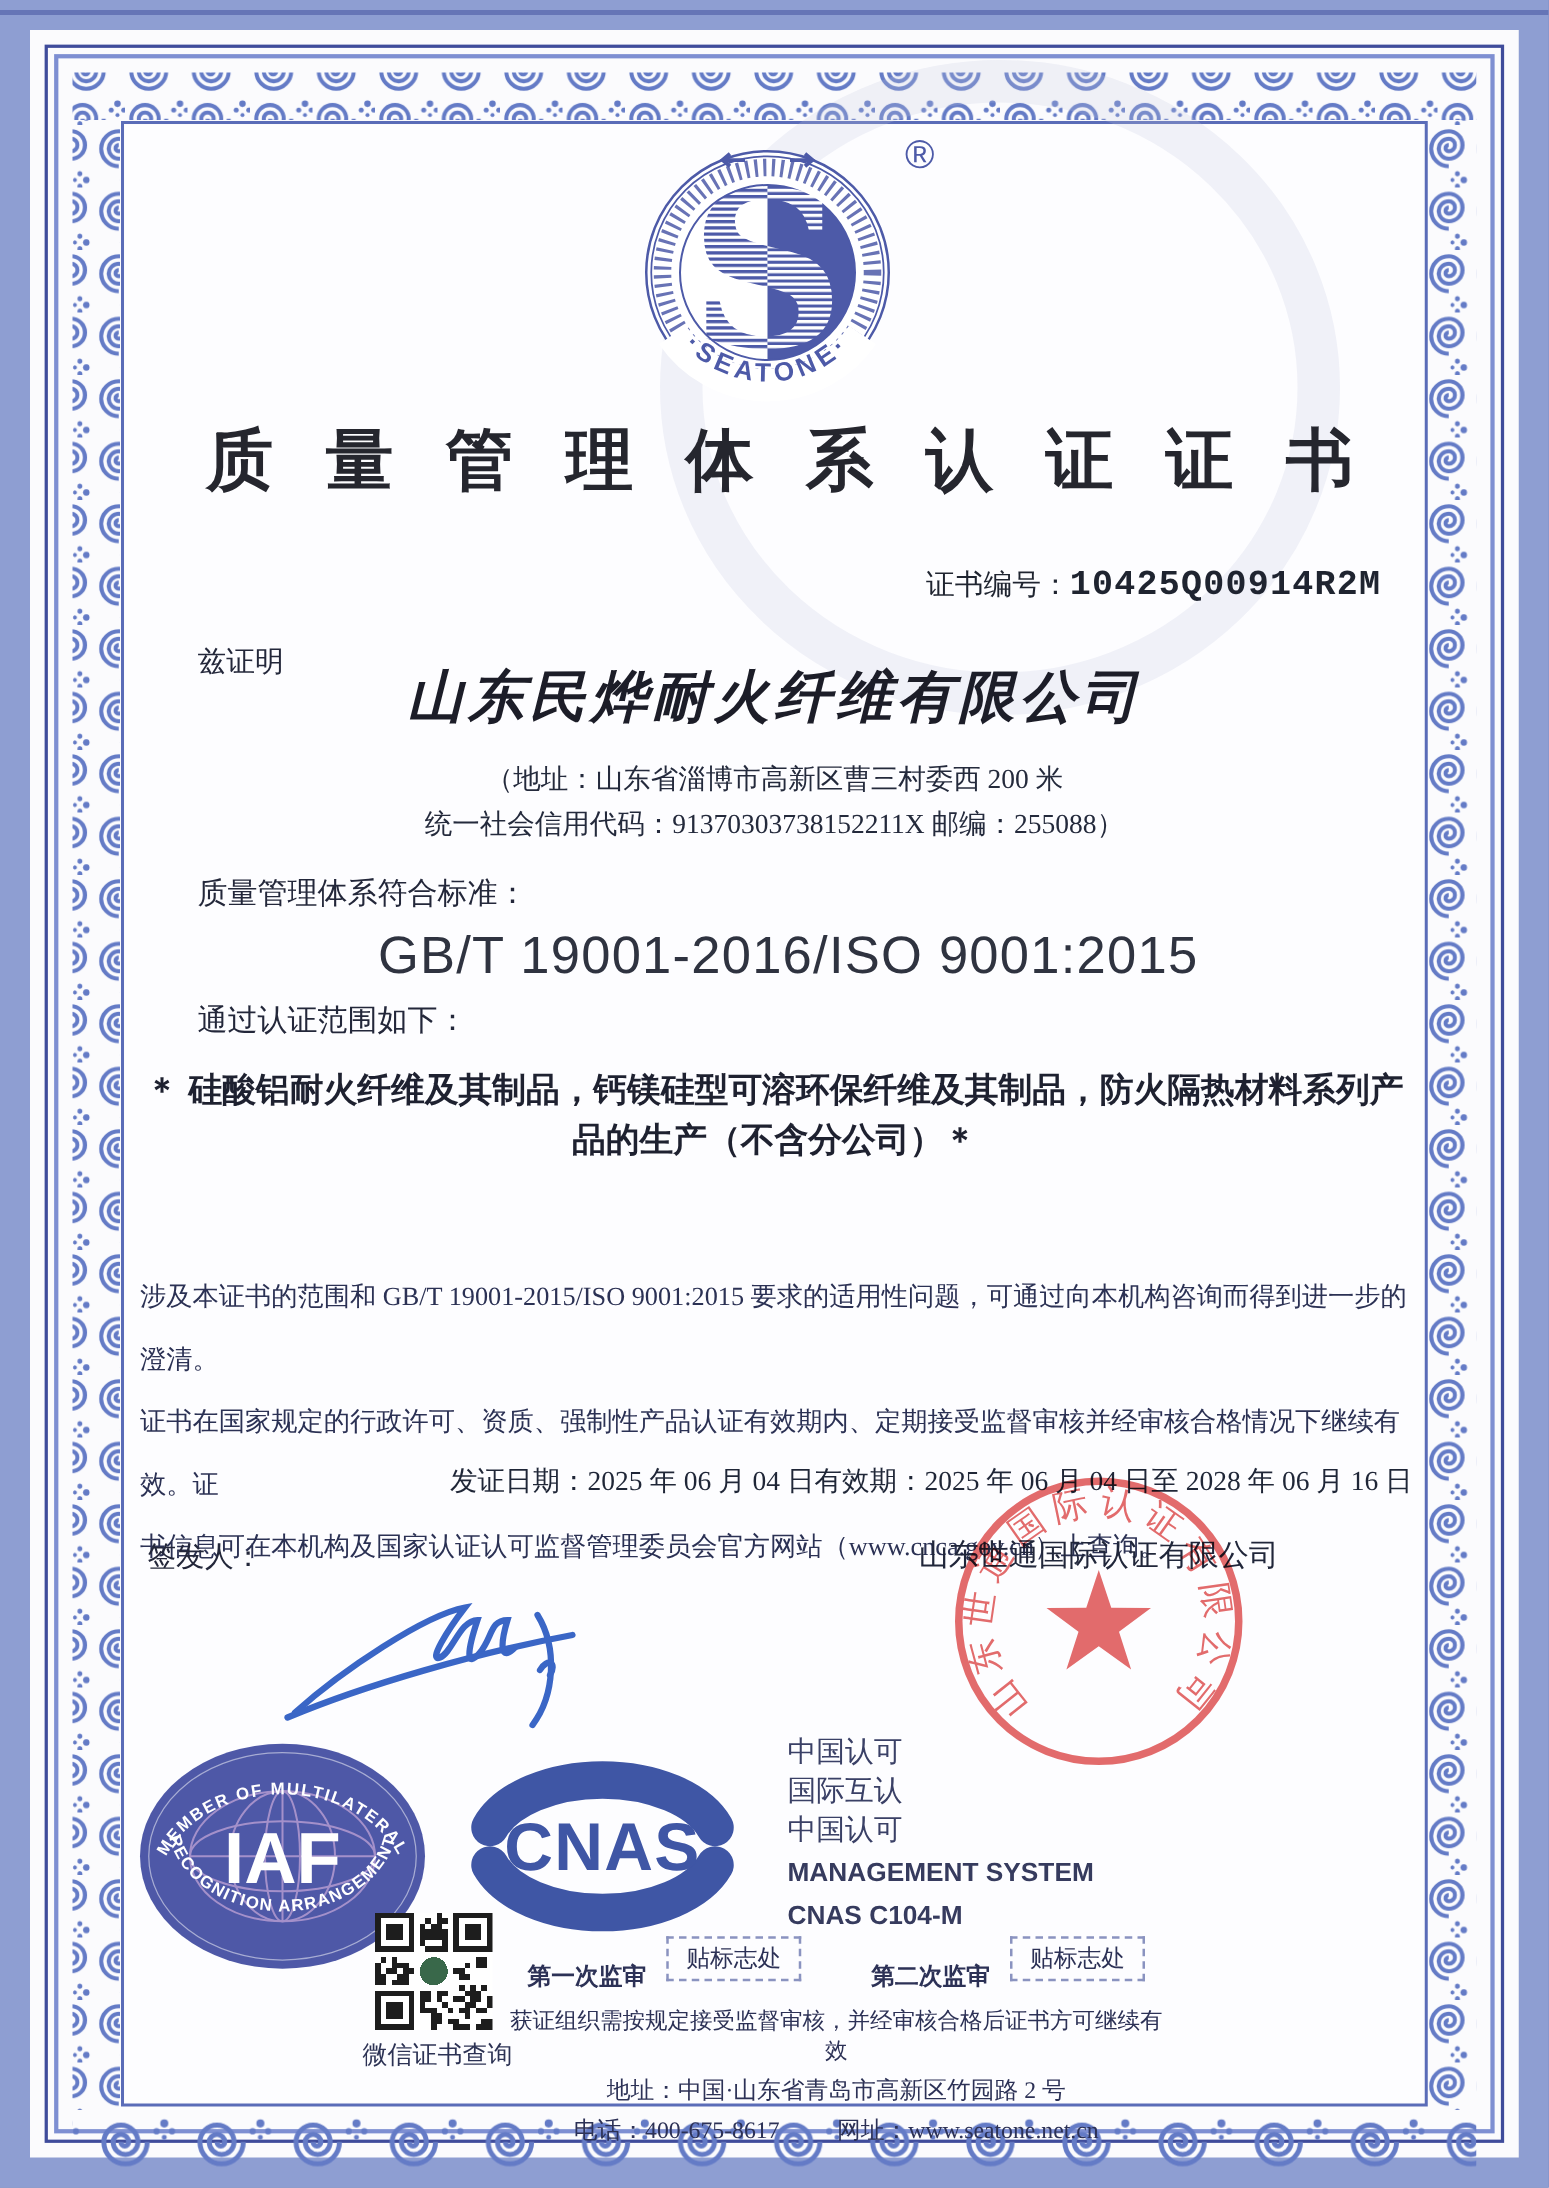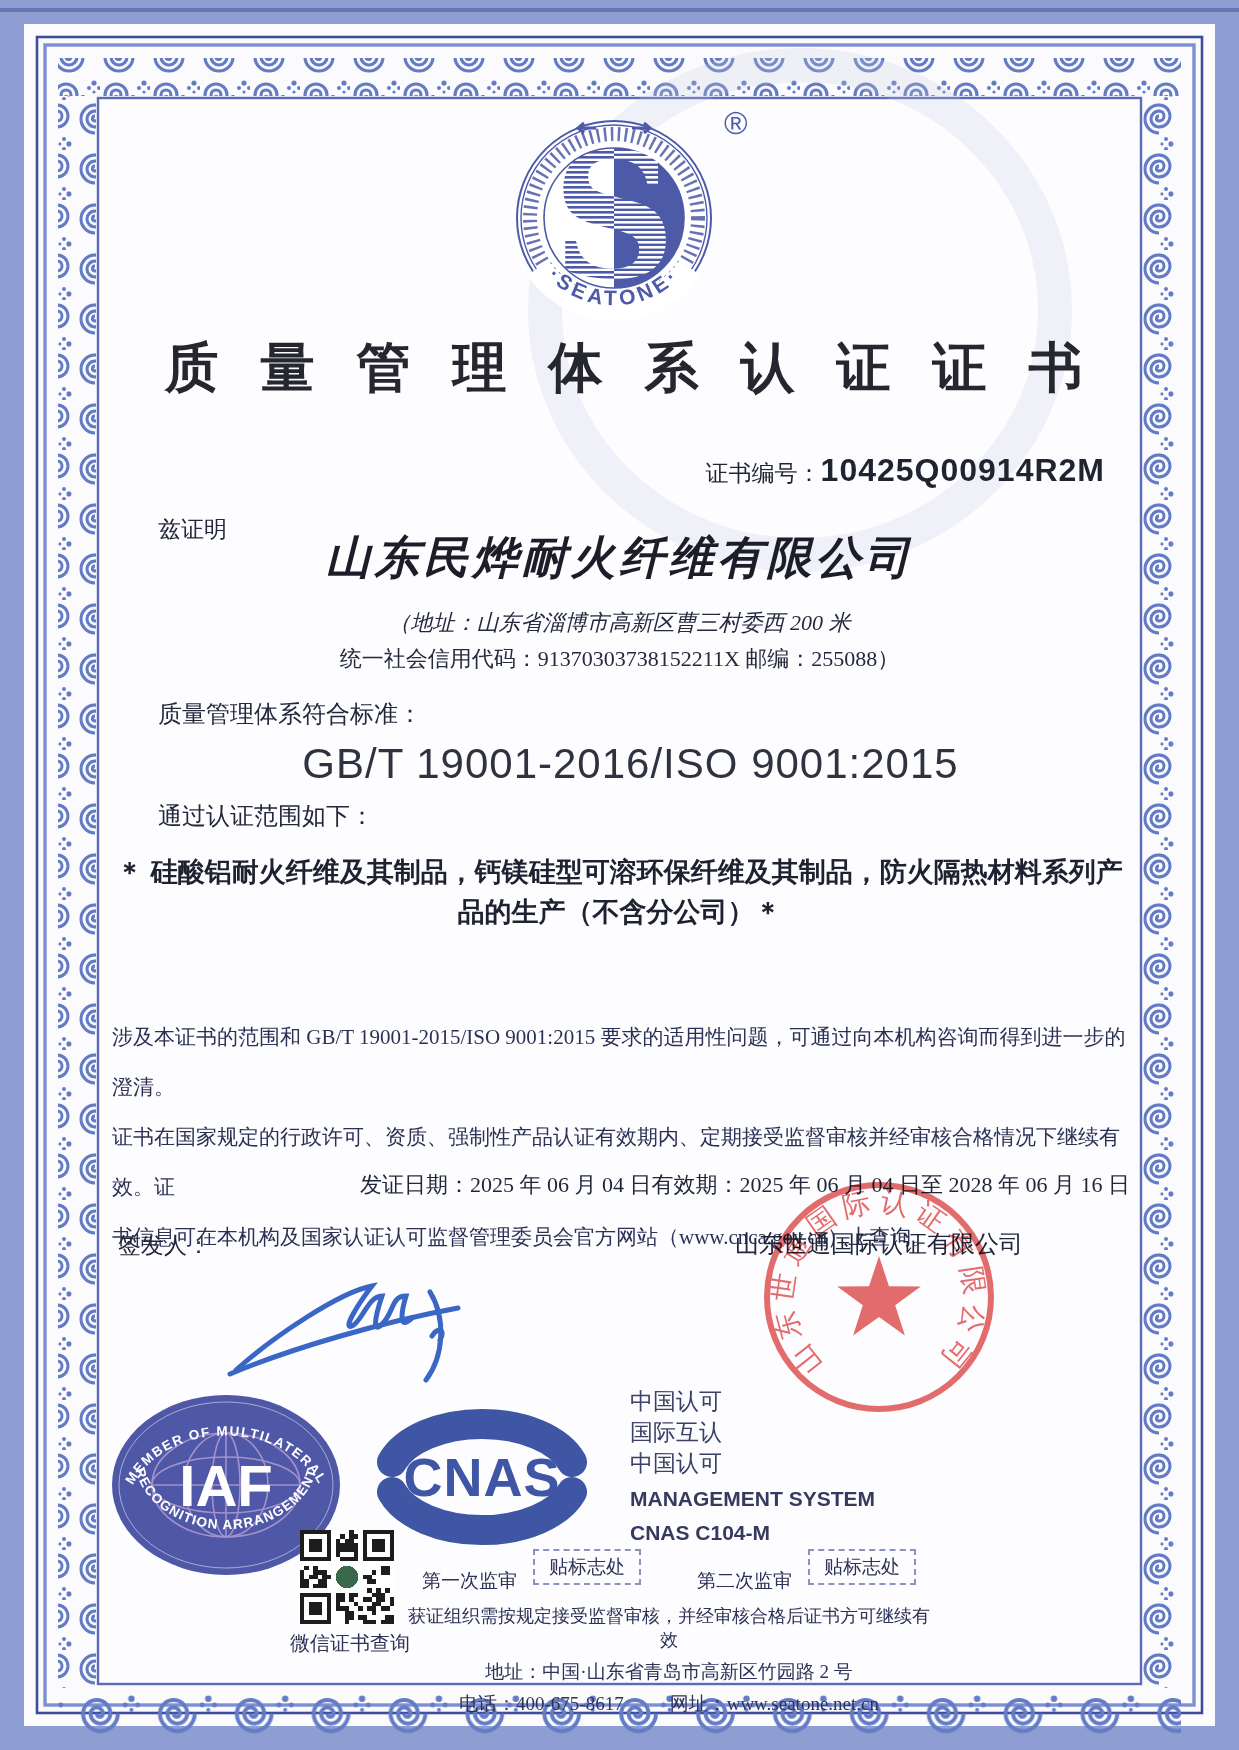--- a/index.html
+++ b/index.html
@@ -7,44 +7,44 @@
         font-family:"Liberation Sans",sans-serif;overflow:hidden;}
   .abs{position:absolute;}
   svg{display:block;}
   .serif{font-family:"Liberation Serif",serif;}
   .sans{font-family:"Liberation Sans",sans-serif;}
 
   .title{left:0;top:332px;width:1239px;text-align:center;font-size:54px;font-weight:600;
          letter-spacing:42px;padding-left:50px;box-sizing:border-box;color:#25262e;}
   .certno-row{right:134px;top:452px;color:#1f2430;}
   .certno-row .lbl{font-size:23px;}
-  .certno-row .num{font-size:32px;font-weight:700;font-family:Liberation Sans, sans-serif;letter-spacing:1px;}
+  .certno-row .num{font-size:28px;font-weight:700;font-family:Liberation Mono, monospace;letter-spacing:1px;}
   .certify{left:158px;top:514px;font-size:23px;color:#23273a;}
   .company{left:0;top:528px;width:1239px;text-align:center;font-size:45px;font-weight:600;color:#1c1d28;letter-spacing:4px;font-style:italic;}
-  .addr1{left:0;top:608px;width:1239px;text-align:center;font-size:22px;color:#242a3c;font-style:italic;}
+  .addr1{left:0;top:608px;width:1239px;text-align:center;font-size:22px;color:#242a3c;}
   .addr2{left:0;top:644px;width:1239px;text-align:center;font-size:22px;color:#242a3c;}
   .stdlbl{left:158px;top:698px;font-size:24px;color:#23273a;}
   .standard{left:11px;top:740px;width:1239px;text-align:center;font-size:42px;color:#2f3340;letter-spacing:1px;}
   .scopelbl{left:158px;top:800px;font-size:24px;color:#23273a;}
   .scope1{left:0;top:854px;width:1239px;text-align:center;font-size:27px;font-weight:700;color:#1e2130;}
   .scope2{left:0;top:894px;width:1239px;text-align:center;font-size:27px;font-weight:700;color:#1e2130;}
   .notes{left:112px;top:1012px;width:1020px;font-size:21px;line-height:50px;color:#2b3154;}
   .dates{left:112px;top:1170px;width:1018px;display:flex;justify-content:flex-end;
          font-size:22px;color:#1f2637;}
   .signer{left:118px;top:1230px;font-size:23px;color:#23273a;}
   .issuer{left:735px;top:1228px;font-size:24px;color:#20263a;}
 
   .accred{left:630px;top:1386px;color:#3a4066;}
   .accred .cn{font-size:23px;line-height:31px;}
   .accred .en{font-size:21px;font-weight:700;line-height:29px;color:#363b5e;margin-top:5px;}
   .qr-label{left:288px;top:1630px;width:124px;text-align:center;font-size:20px;color:#2c3254;}
 
   .foot-col{left:404px;top:1540px;width:530px;color:#2c3156;font-family:"Liberation Serif",serif;}
   .audit-row{display:flex;justify-content:center;align-items:center;gap:16px;}
-  .audit-lbl{font-size:19px;font-weight:400;margin-top:28px;}
+  .audit-lbl{font-size:19px;font-weight:700;margin-top:28px;}
   .sticker{border:2px dashed #8a93c0;width:104px;height:32px;display:flex;align-items:center;
            justify-content:center;font-size:19px;}
   .pair2{margin-left:40px;}
   .sup-note{text-align:center;font-size:18px;margin-top:10px;}
   .org-addr{text-align:center;font-size:19px;margin-top:7px;}
   .tel-row{display:flex;justify-content:center;gap:46px;font-size:19px;margin-top:6px;}
 
   .seal-svg{mix-blend-mode:multiply;opacity:.84;}
 </style>
 </head>

